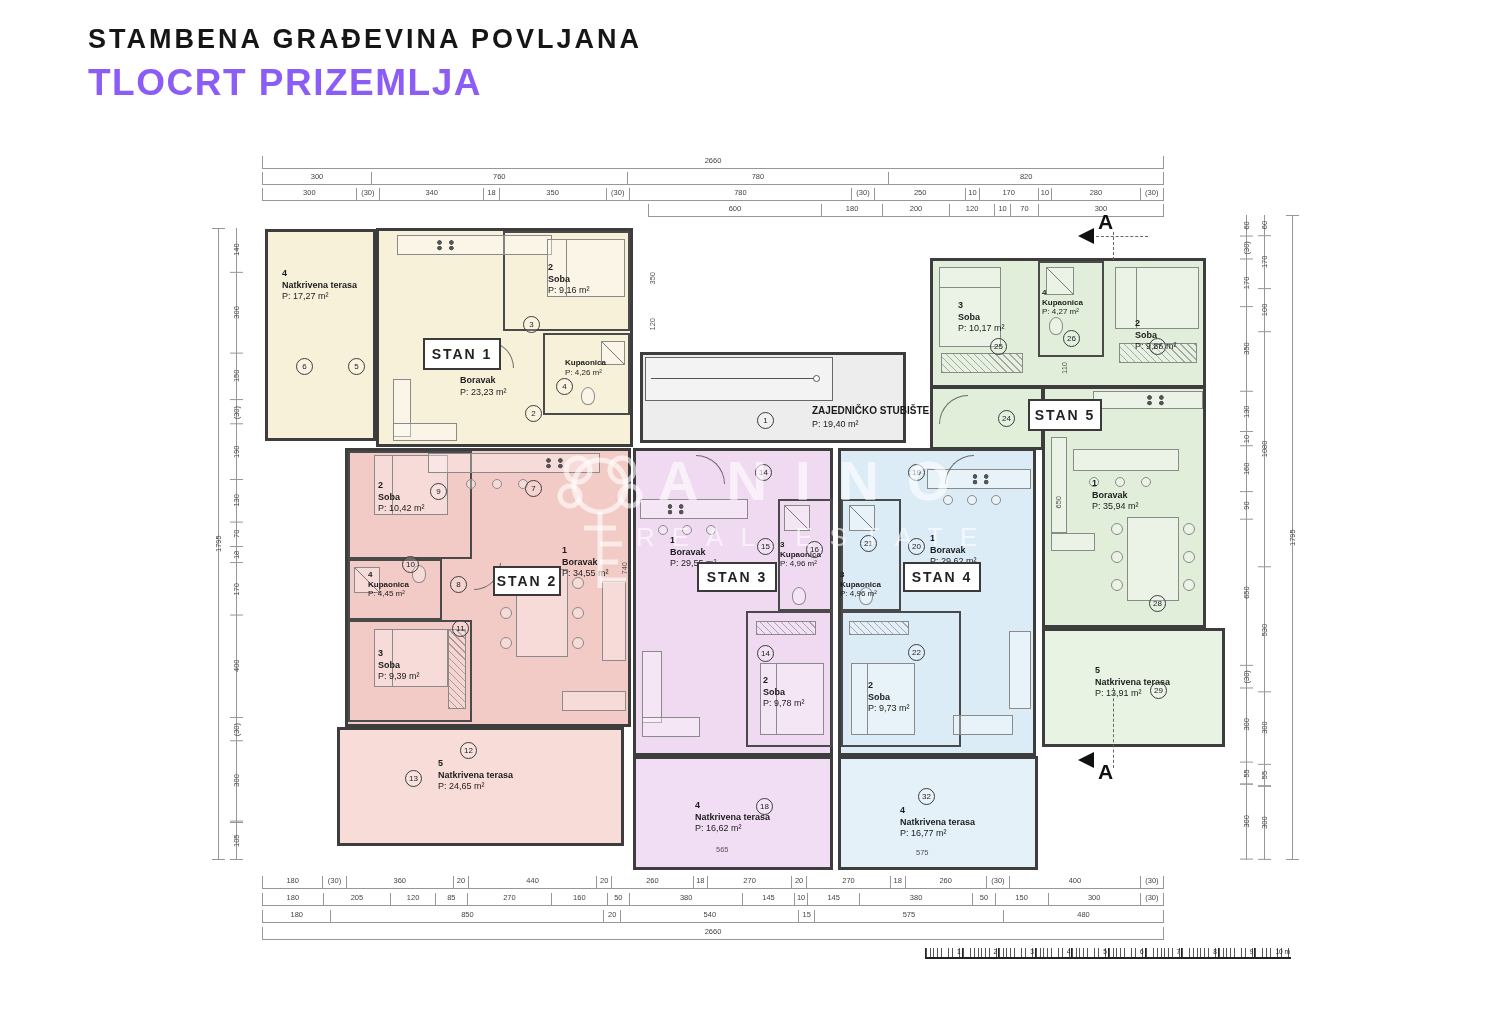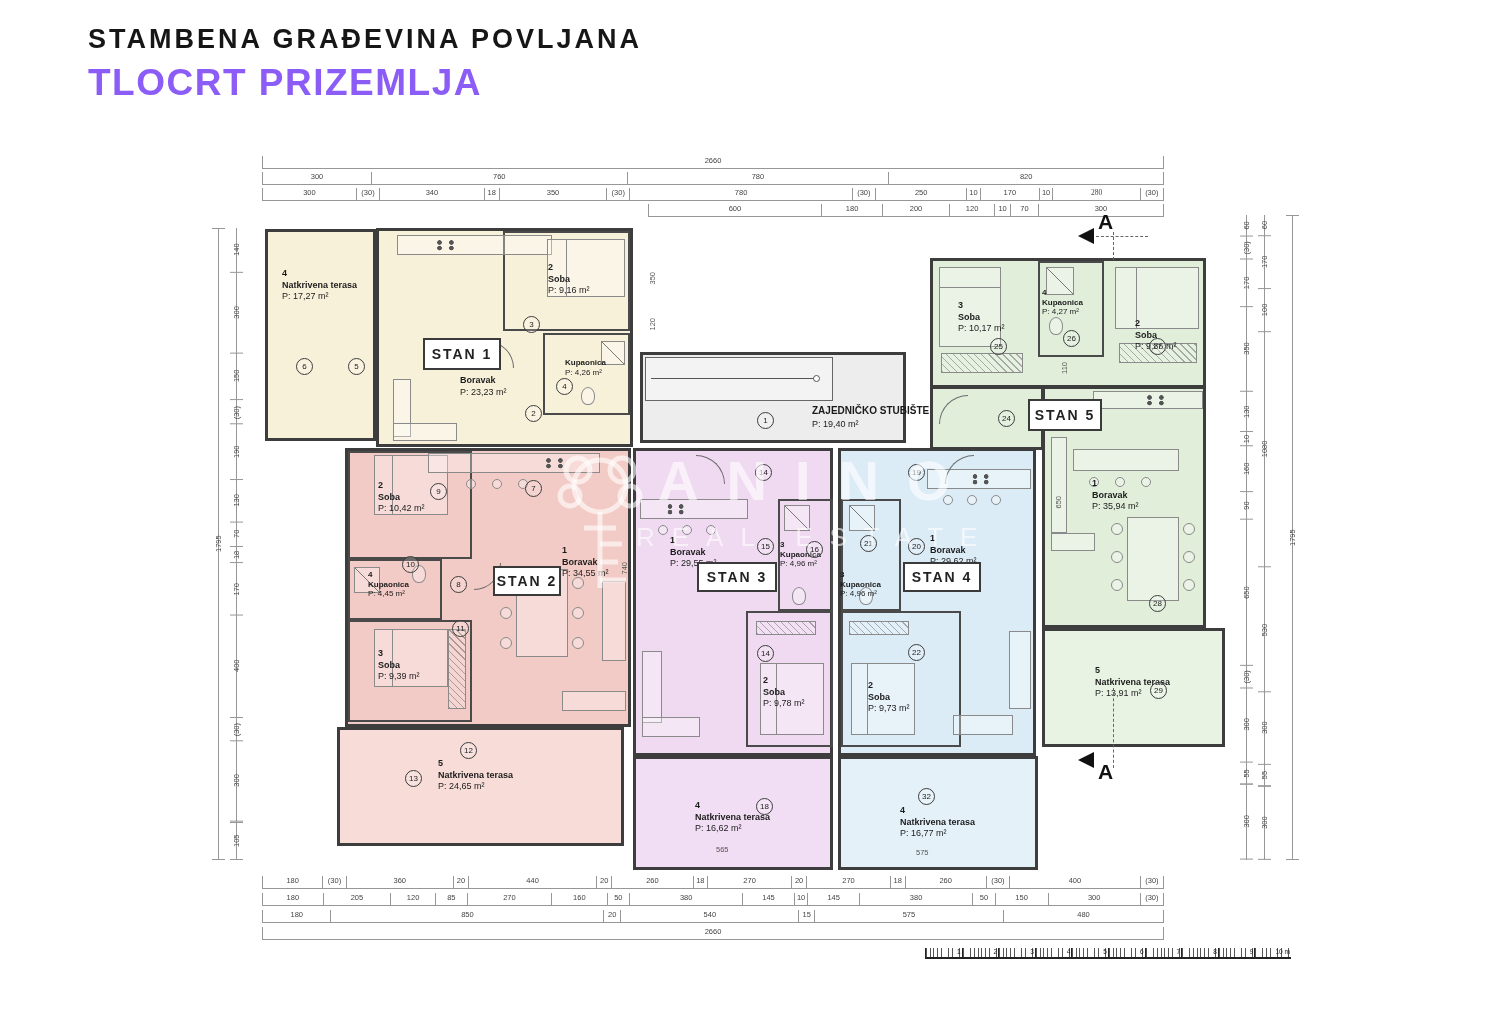--- a/index.html
+++ b/index.html
@@ -376,21 +376,21 @@
       <span class="seg" style="flex-grow: 340;">340</span>
       <span class="seg" style="flex-grow: 22;">18</span>
       <span class="seg" style="flex-grow: 350;">350</span>
       <span class="seg" style="flex-grow: 34;">(30)</span>
       <span class="seg" style="flex-grow: 780;">780</span>
       <span class="seg" style="flex-grow: 34;">(30)</span>
       <span class="seg" style="flex-grow: 290;">250</span>
       <span class="seg" style="flex-grow: 16;">10</span>
       <span class="seg" style="flex-grow: 170;">170</span>
       <span class="seg" style="flex-grow: 16;">10</span>
-      <span class="seg" style="flex-grow: 280; font-family: Liberation Serif, serif;">280</span>
+      <span class="seg" style="flex-grow: 280;">280</span>
       <span class="seg" style="flex-grow: 34;">(30)</span>
     </div>
   <div class="dim-h" style="left:648px;top:204px;width:516px">
       <span class="seg" style="flex-grow: 600;">600</span>
       <span class="seg" style="flex-grow: 180;">180</span>
       <span class="seg" style="flex-grow: 200;">200</span>
       <span class="seg" style="flex-grow: 120;">120</span>
       <span class="seg" style="flex-grow: 24;">10</span>
       <span class="seg" style="flex-grow: 70;">70</span>
       <span class="seg" style="flex-grow: 420;">300</span>

